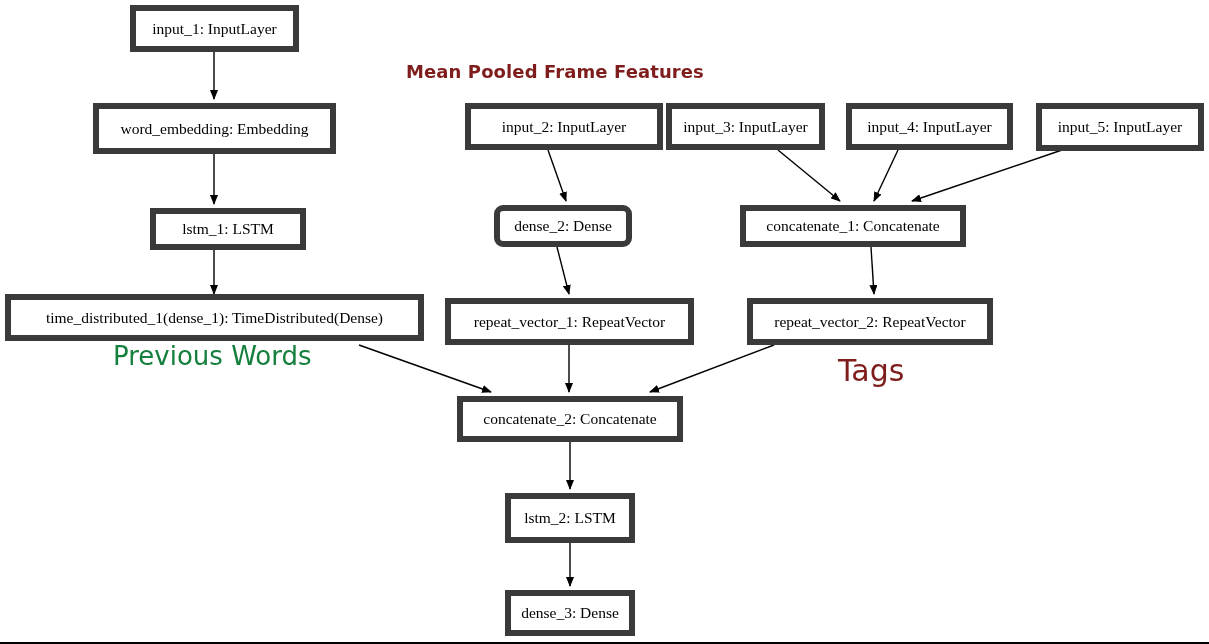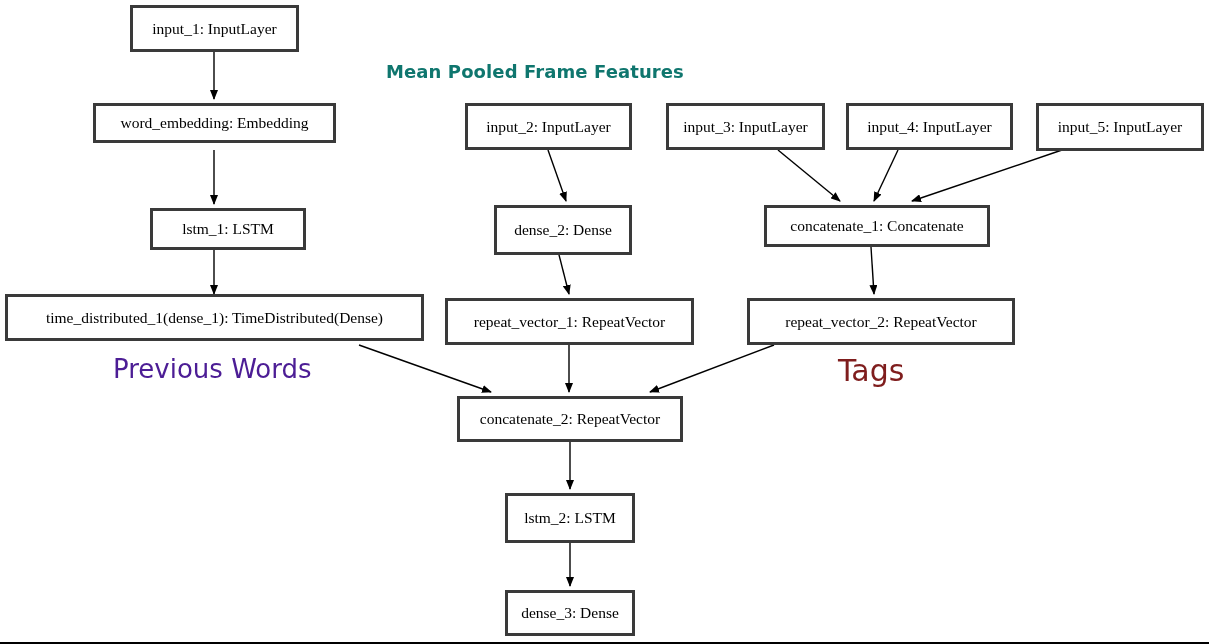--- a/index.html
+++ b/index.html
@@ -20,21 +20,21 @@
     position: absolute;
     left: 0;
     top: 0;
     width: 1209px;
     height: 644px;
     pointer-events: none;
   }
   .node {
     position: absolute;
     box-sizing: border-box;
-    border: 3px solid #d946ef;
+    border: 6px solid #d946ef;
     background: #ffffff;
     display: flex;
     align-items: center;
     justify-content: center;
     font-family: "Liberation Serif", "DejaVu Serif", serif;
     font-size: 15.5px;
     color: #000000;
     line-height: 1;
     white-space: nowrap;
     z-index: 2;
@@ -94,35 +94,35 @@
         <line x1="359" y1="345" x2="491" y2="392" stroke="#000000" stroke-width="1.4" marker-end="url(#arrowhead)"></line>
         <line x1="569" y1="345" x2="569" y2="392" stroke="#000000" stroke-width="1.4" marker-end="url(#arrowhead)"></line>
         <line x1="774" y1="345" x2="650" y2="392" stroke="#000000" stroke-width="1.4" marker-end="url(#arrowhead)"></line>
         <line x1="570" y1="442" x2="570" y2="489" stroke="#000000" stroke-width="1.4" marker-end="url(#arrowhead)"></line>
         <line x1="570" y1="539" x2="570" y2="586" stroke="#000000" stroke-width="1.4" marker-end="url(#arrowhead)"></line>
       </g>
   </svg>
 
   <div id="nodes-group">
       <div class="node" style="left: 130px; top: 5px; width: 169px; height: 47px; border-color: rgb(58, 58, 58);">input_1: InputLayer</div>
-      <div class="node" style="left: 93px; top: 103px; width: 243px; height: 40px; border-color: rgb(58, 58, 58); font-family: Liberation Serif, serif;">word_embedding: Embedding</div>
+      <div class="node" style="left: 93px; top: 103px; width: 243px; height: 51px; border-color: rgb(58, 58, 58); font-family: Liberation Serif, serif;">word_embedding: Embedding</div>
       <div class="node" style="left: 150px; top: 208px; width: 156px; height: 42px; border-color: rgb(58, 58, 58);">lstm_1: LSTM</div>
       <div class="node" style="left: 5px; top: 294px; width: 419px; height: 47px; border-color: rgb(58, 58, 58);">time_distributed_1(dense_1): TimeDistributed(Dense)</div>
-      <div class="node" style="left: 465px; top: 103px; width: 167px; height: 47px; border-color: rgb(58, 58, 58);">input_2: InputLayer</div>
-      <div class="node" style="left: 494px; top: 205px; width: 138px; height: 50px; border-color: rgb(58, 58, 58);">dense_2: Dense</div>
+      <div class="node" style="left: 465px; top: 103px; width: 198px; height: 47px; border-color: rgb(58, 58, 58);">input_2: InputLayer</div>
+      <div class="node" style="left: 494px; top: 205px; width: 138px; height: 42px; border-color: rgb(58, 58, 58); border-radius: 9px;">dense_2: Dense</div>
       <div class="node" style="left: 445px; top: 298px; width: 249px; height: 47px; border-color: rgb(58, 58, 58);">repeat_vector_1: RepeatVector</div>
       <div class="node" style="left: 666px; top: 103px; width: 159px; height: 47px; border-color: rgb(58, 58, 58);">input_3: InputLayer</div>
       <div class="node" style="left: 846px; top: 103px; width: 167px; height: 47px; border-color: rgb(58, 58, 58); text-align: right;">input_4: InputLayer</div>
       <div class="node" style="left: 1036px; top: 103px; width: 168px; height: 48px; border-color: rgb(58, 58, 58);">input_5: InputLayer</div>
-      <div class="node" style="left: 764px; top: 205px; width: 226px; height: 42px; border-color: rgb(58, 58, 58);">concatenate_1: Concatenate</div>
-      <div class="node" style="left: 747px; top: 298px; width: 268px; height: 47px; border-color: rgb(58, 58, 58);">repeat_vector_2: RepeatVector</div>
-      <div class="node" style="left: 457px; top: 396px; width: 226px; height: 46px; border-color: rgb(58, 58, 58);">concatenate_2: RepeatVector</div>
+      <div class="node" style="left: 740px; top: 205px; width: 226px; height: 42px; border-color: rgb(58, 58, 58);">concatenate_1: Concatenate</div>
+      <div class="node" style="left: 747px; top: 298px; width: 246px; height: 47px; border-color: rgb(58, 58, 58);">repeat_vector_2: RepeatVector</div>
+      <div class="node" style="left: 457px; top: 396px; width: 226px; height: 46px; border-color: rgb(58, 58, 58);">concatenate_2: Concatenate</div>
       <div class="node" style="left: 505px; top: 493px; width: 130px; height: 50px; border-color: rgb(58, 58, 58);">lstm_2: LSTM</div>
       <div class="node" style="left: 505px; top: 590px; width: 130px; height: 46px; border-color: rgb(58, 58, 58); text-align: center;">dense_3: Dense</div>
     </div>
   <div id="annotations-group">
-      <div class="annotation ann-magenta" style="left: 386px; top: 63px; color: #0f766e;">Mean Pooled Frame Features</div>
-      <div class="annotation ann-green" style="left: 113px; top: 356px; color: #4c1d95;">Previous Words</div>
+      <div class="annotation ann-magenta" style="left: 406px; top: 63px; color: #7f1d1d;">Mean Pooled Frame Features</div>
+      <div class="annotation ann-green" style="left: 113px; top: 343px; color: #15803d;">Previous Words</div>
       <div class="annotation ann-red" style="left: 838px; top: 356px; color: #7f1d1d;">Tags</div>
     </div>
 
   <div id="bottom-rule"></div>
 </div>
 
 </body></html>

